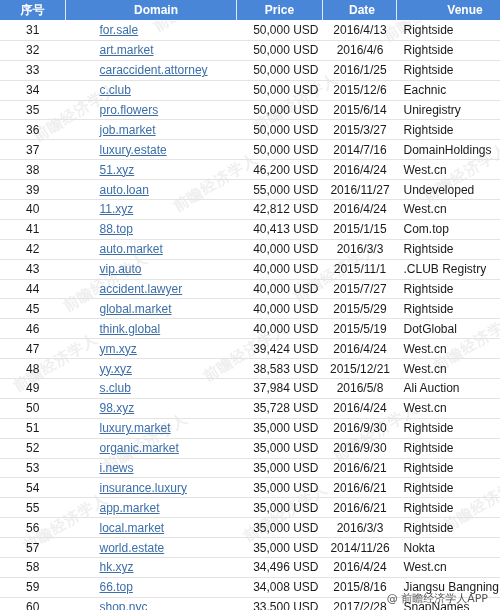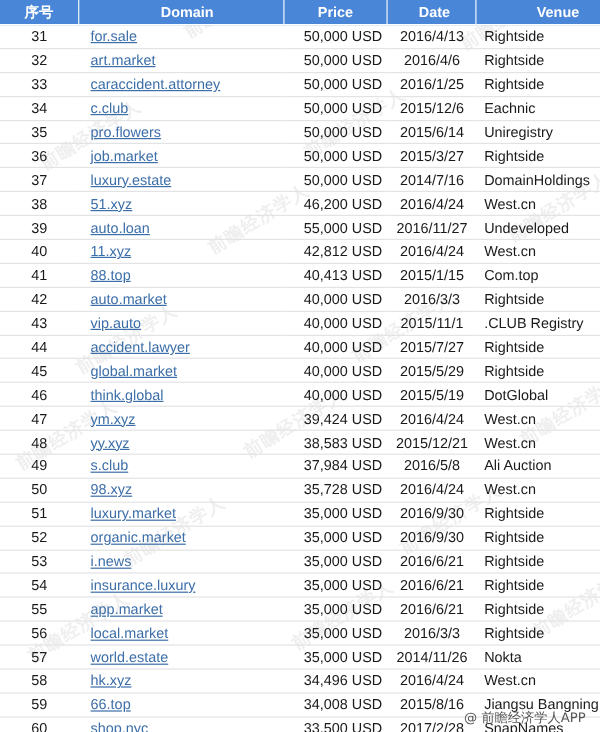--- a/index.html
+++ b/index.html
@@ -76,20 +76,21 @@
   table.sales tbody tr:last-child td { border-bottom: 1px solid #cccccc; }
   .c-idx  { width: 65px;  text-align: center; }
   .c-dom  { width: 160px; text-align: left; padding-left: 10px !important; }
   .c-price{ width: 85px;  text-align: right; }
   .c-date { width: 68px;  text-align: center; padding-left: 5px !important; }
   .c-venue{ width: 122px; text-align: left; padding-left: 7px !important; }
   .domain-link {
     color: #3c6ea8;
     text-decoration: underline;
     cursor: pointer;
+    margin-left: 24px;
   }
   #footer {
     position: absolute;
     right: 12px;
     bottom: 4px;
     z-index: 2;
     font-size: 11px;
     color: #555555;
     font-family: "DejaVu Sans", sans-serif;
     white-space: nowrap;

